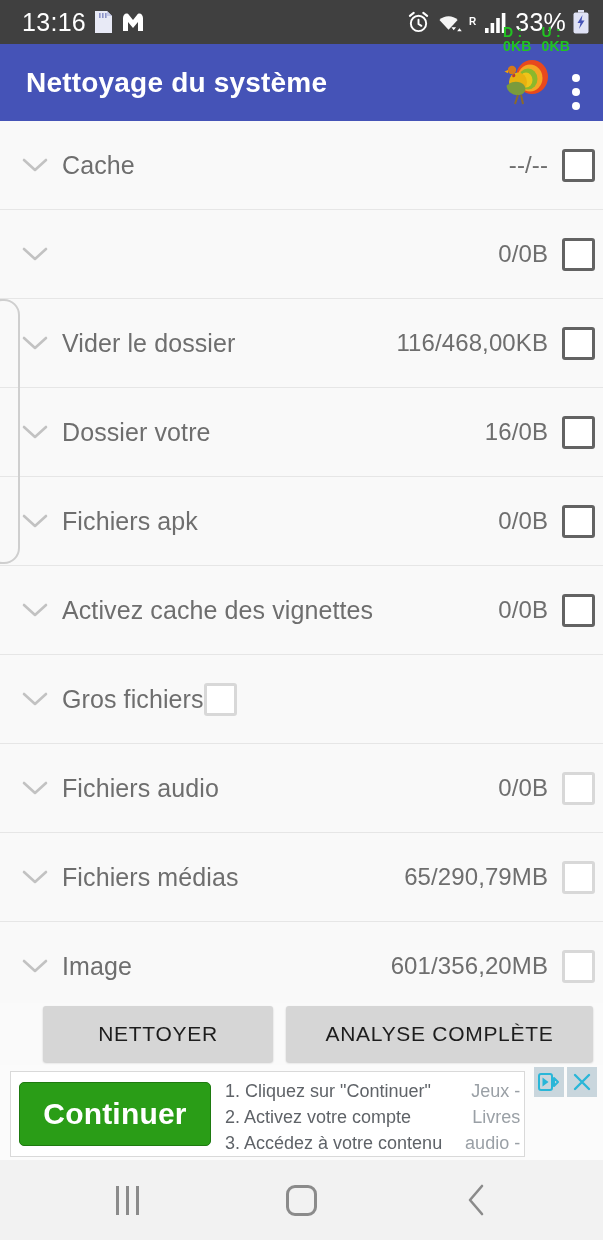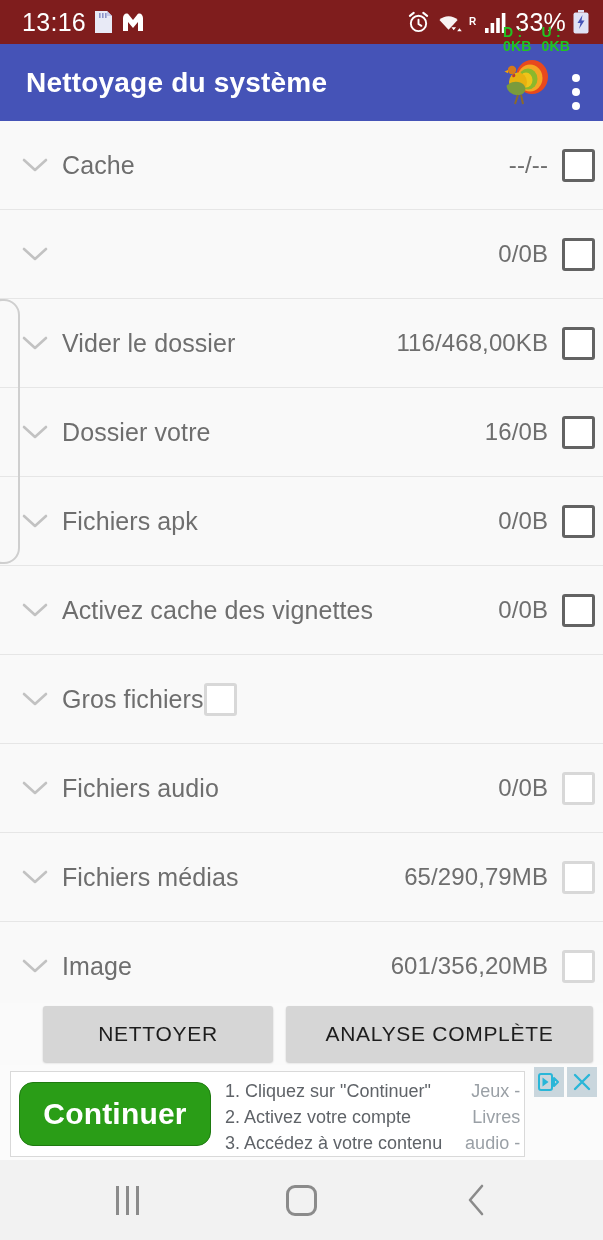--- a/index.html
+++ b/index.html
@@ -12,21 +12,21 @@
   #screen {
     position: relative;
     width: 603px; height: 1240px;
     background: #fafafa;
     display: flex; flex-direction: column;
   }
 
   
   .statusbar {
     height: 44px; flex: 0 0 44px;
-    background: #7f1d1d;
+    background: #404040;
     display: flex; align-items: center;
     padding: 0 14px 0 22px;
     color: #ffffff;
   }
   .sb-left { display: flex; align-items: center; gap: 9px; }
   .sb-time { font-size: 25px; letter-spacing: .3px; color:#fff; }
   .sb-right { margin-left: auto; display: flex; align-items: center; gap: 7px; }
   .sb-pct { font-size: 25px; color:#fff; letter-spacing:.2px; }
   .ic { display: inline-block; line-height: 0; }
 
@@ -132,21 +132,21 @@
   }
   .ad-card {
     height: 86px; overflow: hidden;
     border: 1px solid #d9d9d9; background: #ffffff;
     display: flex; align-items: flex-start;
     padding: 6px 8px 0 8px;
   }
   .ad-cta {
     flex: 0 0 192px; height: 64px; margin-top: 4px;
     background: #2a9d17; border: 1px solid #1e7a10;
-    border-radius: 14px;
+    border-radius: 5px;
     display: flex; align-items: center; justify-content: center;
     color: #ffffff; font-size: 30px; font-weight: bold;
     letter-spacing: .2px;
   }
   .ad-lines {
     flex: 1 1 auto; padding-left: 14px; padding-top: 2px;
     display: flex; flex-direction: column; gap: 2px;
   }
   .ad-lines span { font-size: 18px; color: #5f6368; line-height: 1.32; white-space: nowrap; }
   .ad-right {

